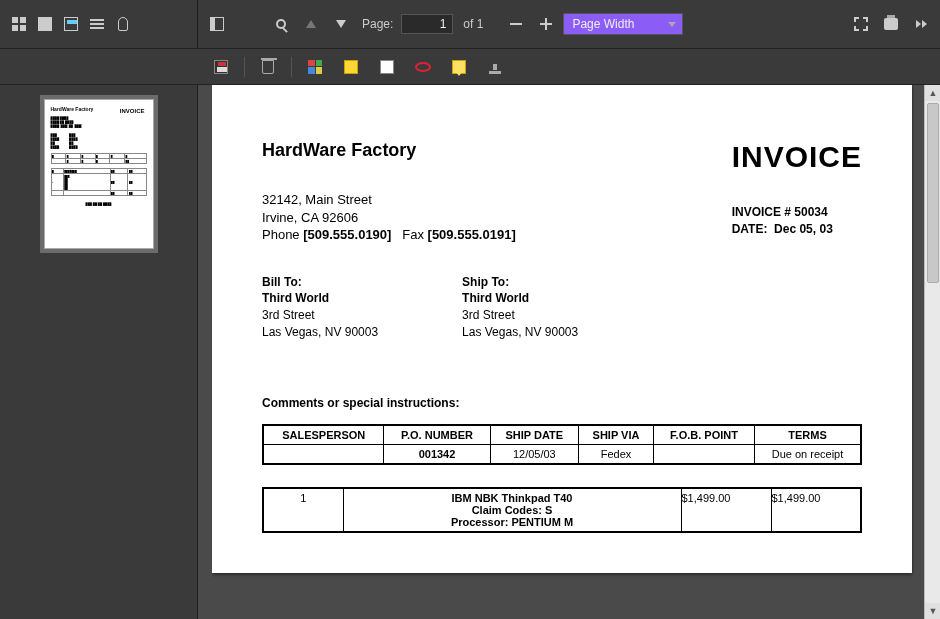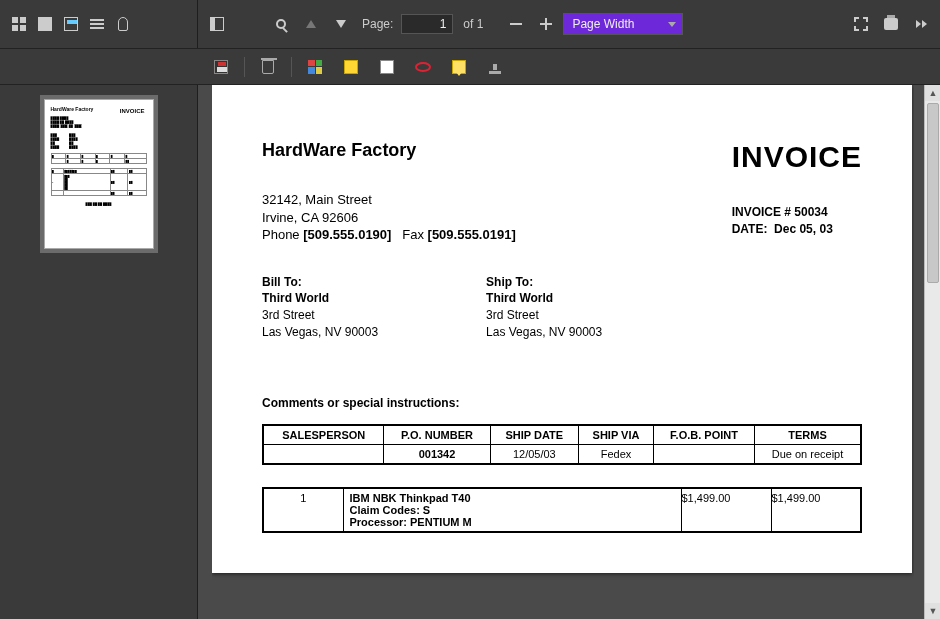--- a/index.html
+++ b/index.html
@@ -49,21 +49,21 @@
     gap: 4px;
   }
   .tb-spacer { flex:1; }
   .page-input {
     width: 52px; height: 20px;
     background: #2a2a2a; border: 1px solid #555;
     color: #eee; text-align: right; padding-right: 6px;
     font-size: 12px;
   }
   .zoom-sel {
-    height: 22px; background: #6d28d9; border:1px solid #555;
+    height: 22px; background: #8b5cf6; border:1px solid #555;
     color:#eee; font-size:12px; padding: 0 24px 0 8px;
     position: relative; display:inline-flex; align-items:center;
     min-width: 120px;
   }
   .zoom-sel::after {
     content:""; position:absolute; right:6px; top:50%;
     margin-top:-2px;
     border-left:4px solid transparent; border-right:4px solid transparent;
     border-top:5px solid #aaa;
   }
@@ -140,32 +140,32 @@
   .scroll-thumb {
     position:absolute; left:2px; width:12px; top:18px; height:180px;
     background:#c8c8c8; border:1px solid #aaa; border-radius:2px;
     cursor:pointer;
   }
   .inv-right { position:absolute; top:55px; right:50px; text-align:left; }
   .inv-title { font-size: 30px; font-weight:900; letter-spacing:1px; }
   .company-name { font-weight:bold; font-size:18px; }
   .addr { margin-top: 30px; font-size:13px; line-height:1.35; }
   .inv-num { margin-top:30px; font-size:12px; font-weight:bold; line-height:1.4; }
-  .two-col { display:flex; margin-top: 30px; gap: 108px; font-size:12px; }
+  .two-col { display:flex; margin-top: 30px; gap: 84px; font-size:12px; }
   .two-col .col { line-height:1.4; }
   .bold { font-weight:bold; }
   .comments { margin-top: 55px; font-weight:bold; font-size:12px; }
   .tbl { width:100%; border-collapse:collapse; margin-top:14px; border:2px solid #000; }
   .tbl th, .tbl td { border:1px solid #000; padding:3px 6px; font-size:11px; text-align:center; }
   .tbl th { font-weight:bold; background:#fff; }
   .items-tbl { width:100%; border-collapse:collapse; margin-top:22px; border:2px solid #000; }
   .items-tbl th, .items-tbl td { border:1px solid #000; padding:3px 6px; font-size:11px; }
   .items-tbl th { font-weight:bold; text-align:center; }
   .items-tbl td.qty { text-align:center; vertical-align:top; width:80px;}
-  .items-tbl td.desc { text-align:left; vertical-align:top;}
+  .items-tbl td.desc { text-align:center; vertical-align:top;}
   .items-tbl td.unit, .items-tbl td.amt { text-align:left; vertical-align:top; width:90px; font-weight:normal; padding-left:0;}
   .annot-sq { width:14px; height:14px; display:inline-block; }
   .annot-yellow { background:#ffd633; border:1px solid #c9a400;}
   .annot-white { background:#fff; border:1px solid #888;}
   .annot-red-oval { width:16px; height:10px; border:2px solid #d23; border-radius:50%; display:inline-block;}
   .annot-note { width:14px; height:14px; background:#ffe066; border:1px solid #c9a400; display:inline-block; position:relative;}
   .annot-note::after { content:""; position:absolute; bottom:-3px; left:3px; border-left:3px solid transparent; border-right:3px solid transparent; border-top:4px solid #ffe066;}
   .grid-colorful { width:14px; height:14px; display:grid; grid-template-columns:1fr 1fr; grid-template-rows:1fr 1fr; gap:1px;}
   .grid-colorful span:nth-child(1){background:#d44;}
   .grid-colorful span:nth-child(2){background:#4a4;}

